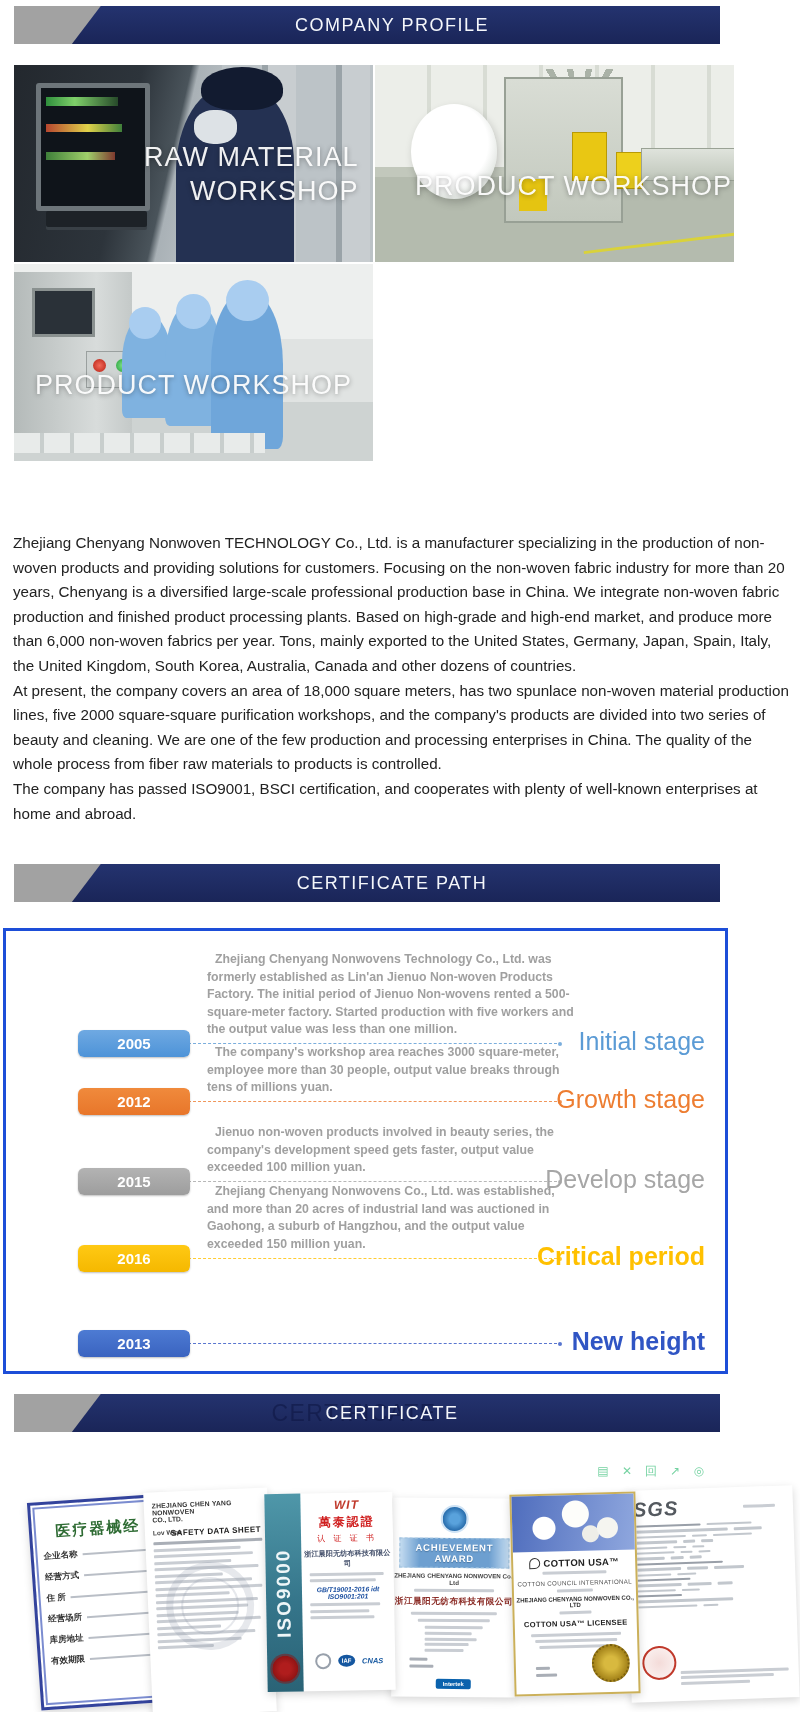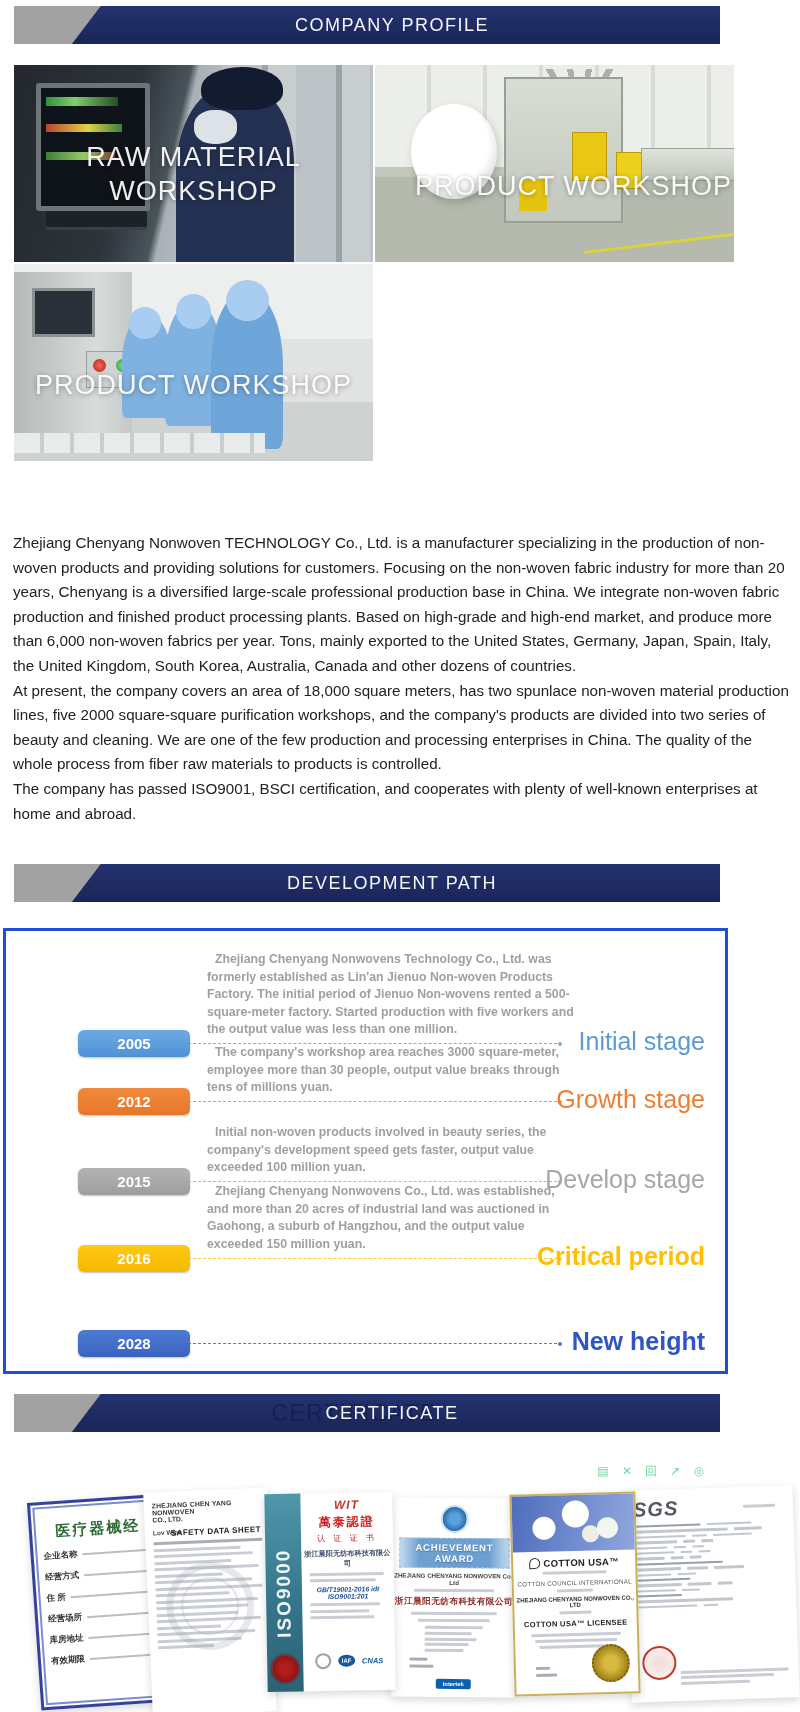--- a/index.html
+++ b/index.html
@@ -15,21 +15,21 @@
           display:flex;align-items:center;justify-content:center}
   .banner .t{color:#f5f7fb;font-size:18px;letter-spacing:1.5px;z-index:1}
   .banner .ghost{position:absolute;left:50%;top:50%;transform:translate(-50%,-50%) translateX(-38px);
           color:#0d1542;opacity:.55;font-size:23px;letter-spacing:1.5px;z-index:0}
 
   
   .photo-grid{position:absolute;left:14px;top:65px;width:720px;height:396px;
               display:grid;grid-template-columns:1fr 1fr;grid-template-rows:1fr 1fr;gap:2px;background:#fff}
   .tile{position:relative;overflow:hidden}
   .tile .caption{position:absolute;inset:0;display:flex;align-items:center;justify-content:center;
-        text-align:center;color:rgba(255,255,255,.93);font-size:27px;font-weight:400;
+        text-align:right;color:rgba(255,255,255,.93);font-size:27px;font-weight:400;
         letter-spacing:1px;line-height:1.25;text-shadow:0 1px 5px rgba(0,0,0,.35);z-index:5}
   .t1 .caption{padding-top:22px}.t1 .caption span{display:block;width:330px}
   .t2 .caption{justify-content:flex-end;padding:46px 2px 0 0}
   .t3 .caption{padding-top:46px}
   .t4 .caption{padding-top:46px}
   .a{position:absolute}
 
   .t1{background:linear-gradient(103deg,#23282e 0,#2d343b 32%,#4a545b 44%,#a9b1b6 46%,#c3c9cc 62%,#9aa3a9 82%,#87919a 100%)}
   .t1 .doors{right:0;top:0;width:42%;height:100%;
      background:repeating-linear-gradient(90deg,#bcc3c7 0 40px,#9aa3a8 40px 46px,#c8cdd0 46px 74px)}
@@ -256,21 +256,21 @@
   </div>
 
   <div class="about">
     <p>Zhejiang Chenyang Nonwoven TECHNOLOGY Co., Ltd. is a manufacturer specializing in the production of non-woven products and providing solutions for customers.  Focusing on the non-woven fabric industry for more than 20 years, Chenyang is a diversified large-scale professional production base in China. We integrate non-woven fabric production and finished product processing plants. Based on high-grade and high-end market, and produce more than 6,000 non-woven fabrics per year.  Tons, mainly exported to the United States, Germany, Japan, Spain, Italy, the United Kingdom, South Korea, Australia, Canada and other dozens of countries.</p>
     <p>At present, the company covers an area of 18,000 square meters, has two spunlace non-woven material production lines, five 2000 square-square purification workshops, and the company's products are divided into two series of beauty and cleaning. We are one of the few production and processing enterprises in China.  The quality of the whole process from fiber raw materials to products is controlled.</p>
     <p>The company has passed ISO9001, BSCI certification, and cooperates with plenty of well-known enterprises at home and abroad.</p>
   </div>
 
   <div class="gray-tab" style="top:864px"></div>
   <div class="banner" style="top:864px">
-    <span class="t">DEVELOPMENT PATH</span>
+    <span class="t">CERTIFICATE PATH</span>
   </div>
 
   <div class="tl-panel">
 
     <div class="tl-row row-blue" style="top:20px;height:120px;--ly:92px">
       <div class="tl-desc">Zhejiang Chenyang Nonwovens Technology Co., Ltd. was formerly established as Lin'an Jienuo Non-woven Products Factory. The initial period of Jienuo Non-wovens rented a 500-square-meter factory. Started production with five workers and the output value was less than one million.</div>
       <div class="tl-brk"></div>
       <div class="tl-line"></div>
       <div class="tl-pill">2005</div>
       <div class="tl-stage st-light">Initial stage</div>
@@ -278,39 +278,39 @@
 
     <div class="tl-row row-orange" style="top:113px;height:85px;--ly:57px">
       <div class="tl-desc">The company's workshop area reaches 3000 square-meter, employee more than 30 people, output value breaks through tens of millions yuan.</div>
       <div class="tl-brk"></div>
       <div class="tl-line"></div>
       <div class="tl-pill">2012</div>
       <div class="tl-stage st-light">Growth stage</div>
     </div>
 
     <div class="tl-row row-gray" style="top:193px;height:85px;--ly:57px">
-      <div class="tl-desc">Initial non-woven products involved in beauty series, the company's development speed gets faster, output value exceeded 100 million yuan.</div>
+      <div class="tl-desc">Jienuo non-woven products involved in beauty series, the company's development speed gets faster, output value exceeded 100 million yuan.</div>
       <div class="tl-brk"></div>
       <div class="tl-line"></div>
       <div class="tl-pill">2015</div>
       <div class="tl-stage st-light">Develop stage</div>
     </div>
 
     <div class="tl-row row-yellow" style="top:252px;height:100px;--ly:75px">
       <div class="tl-desc">Zhejiang Chenyang Nonwovens Co., Ltd. was established, and more than 20 acres of industrial land was auctioned in Gaohong, a suburb of Hangzhou, and the output value exceeded 150 million yuan.</div>
       <div class="tl-brk"></div>
       <div class="tl-line"></div>
       <div class="tl-pill">2016</div>
       <div class="tl-stage st-bold">Critical period</div>
     </div>
 
     <div class="tl-row row-royal" style="top:337px;height:100px;--ly:75px">
       <div class="tl-brk"></div>
       <div class="tl-line"></div>
-      <div class="tl-pill">2028</div>
+      <div class="tl-pill">2013</div>
       <div class="tl-stage st-bold">New height</div>
     </div>
   </div>
 
   <div class="gray-tab" style="top:1394px"></div>
   <div class="banner" style="top:1394px">
     <span class="ghost">CERTIFICATE</span>
     <span class="t">CERTIFICATE</span>
   </div>
 

